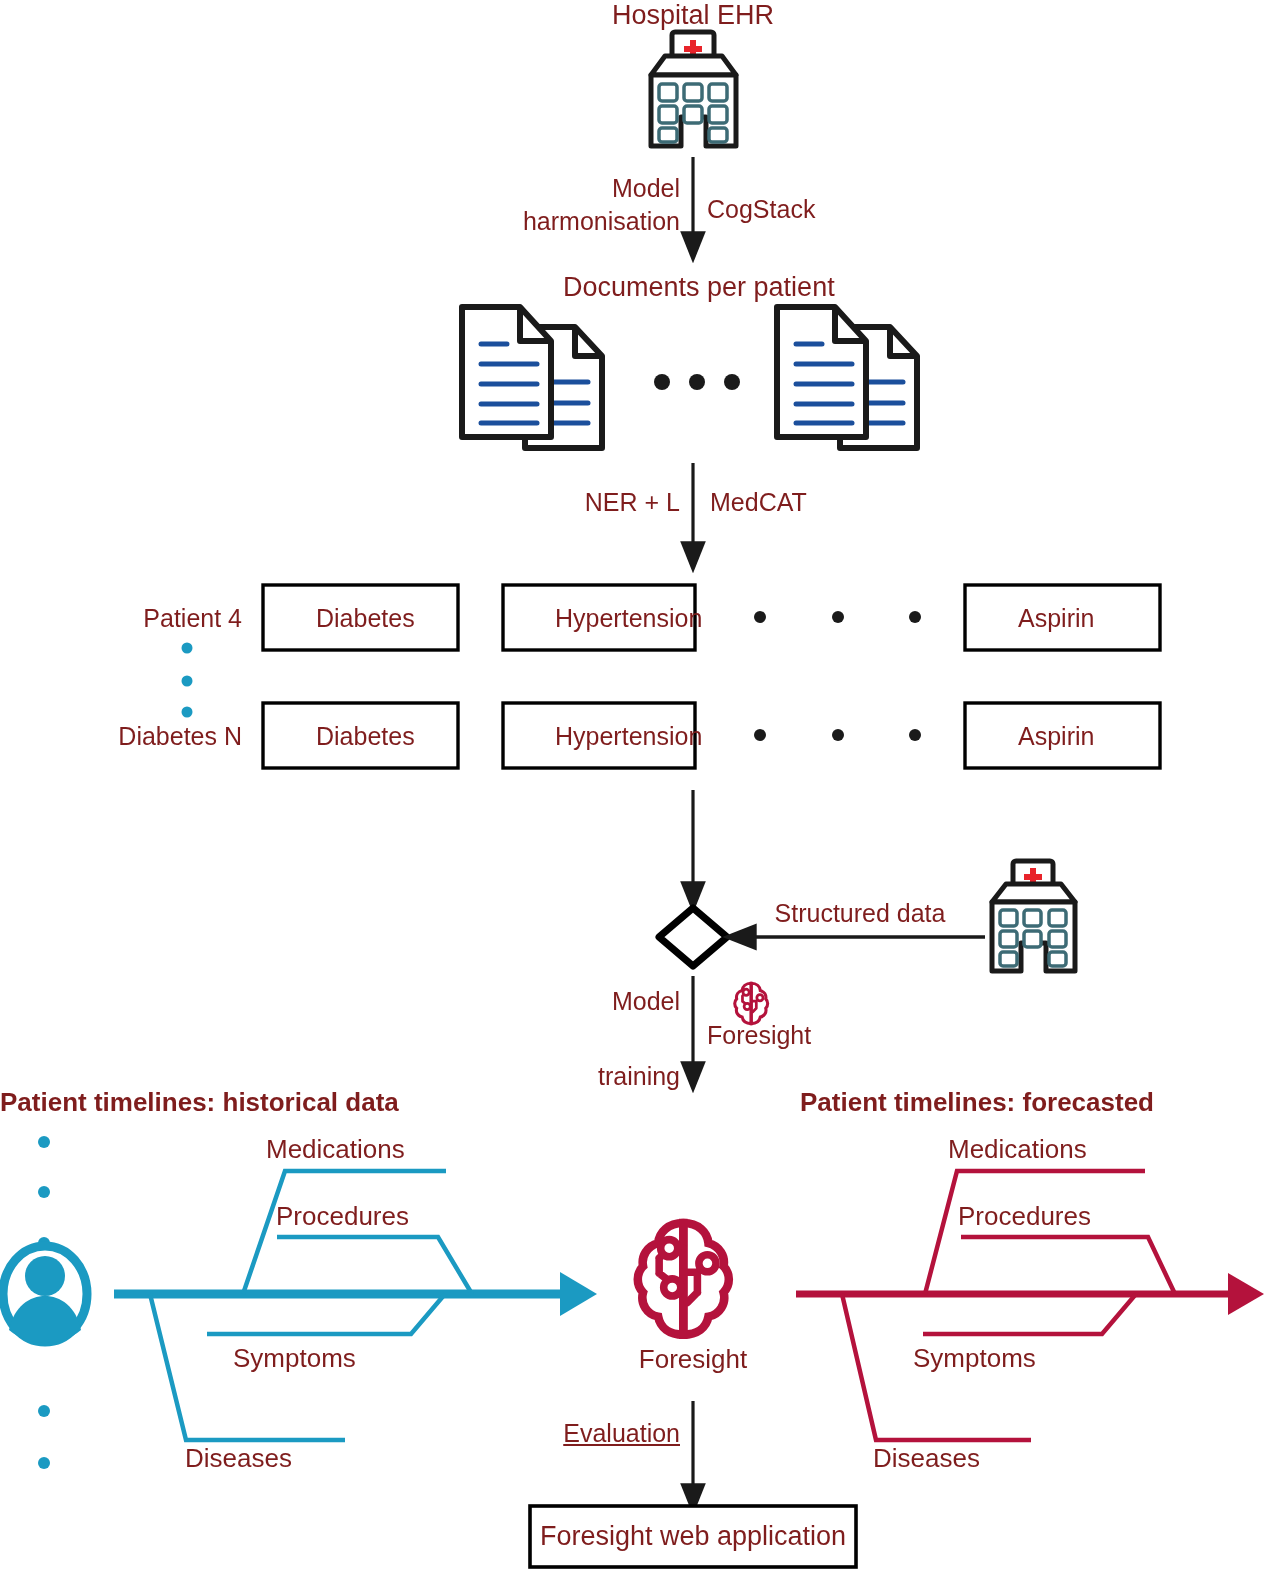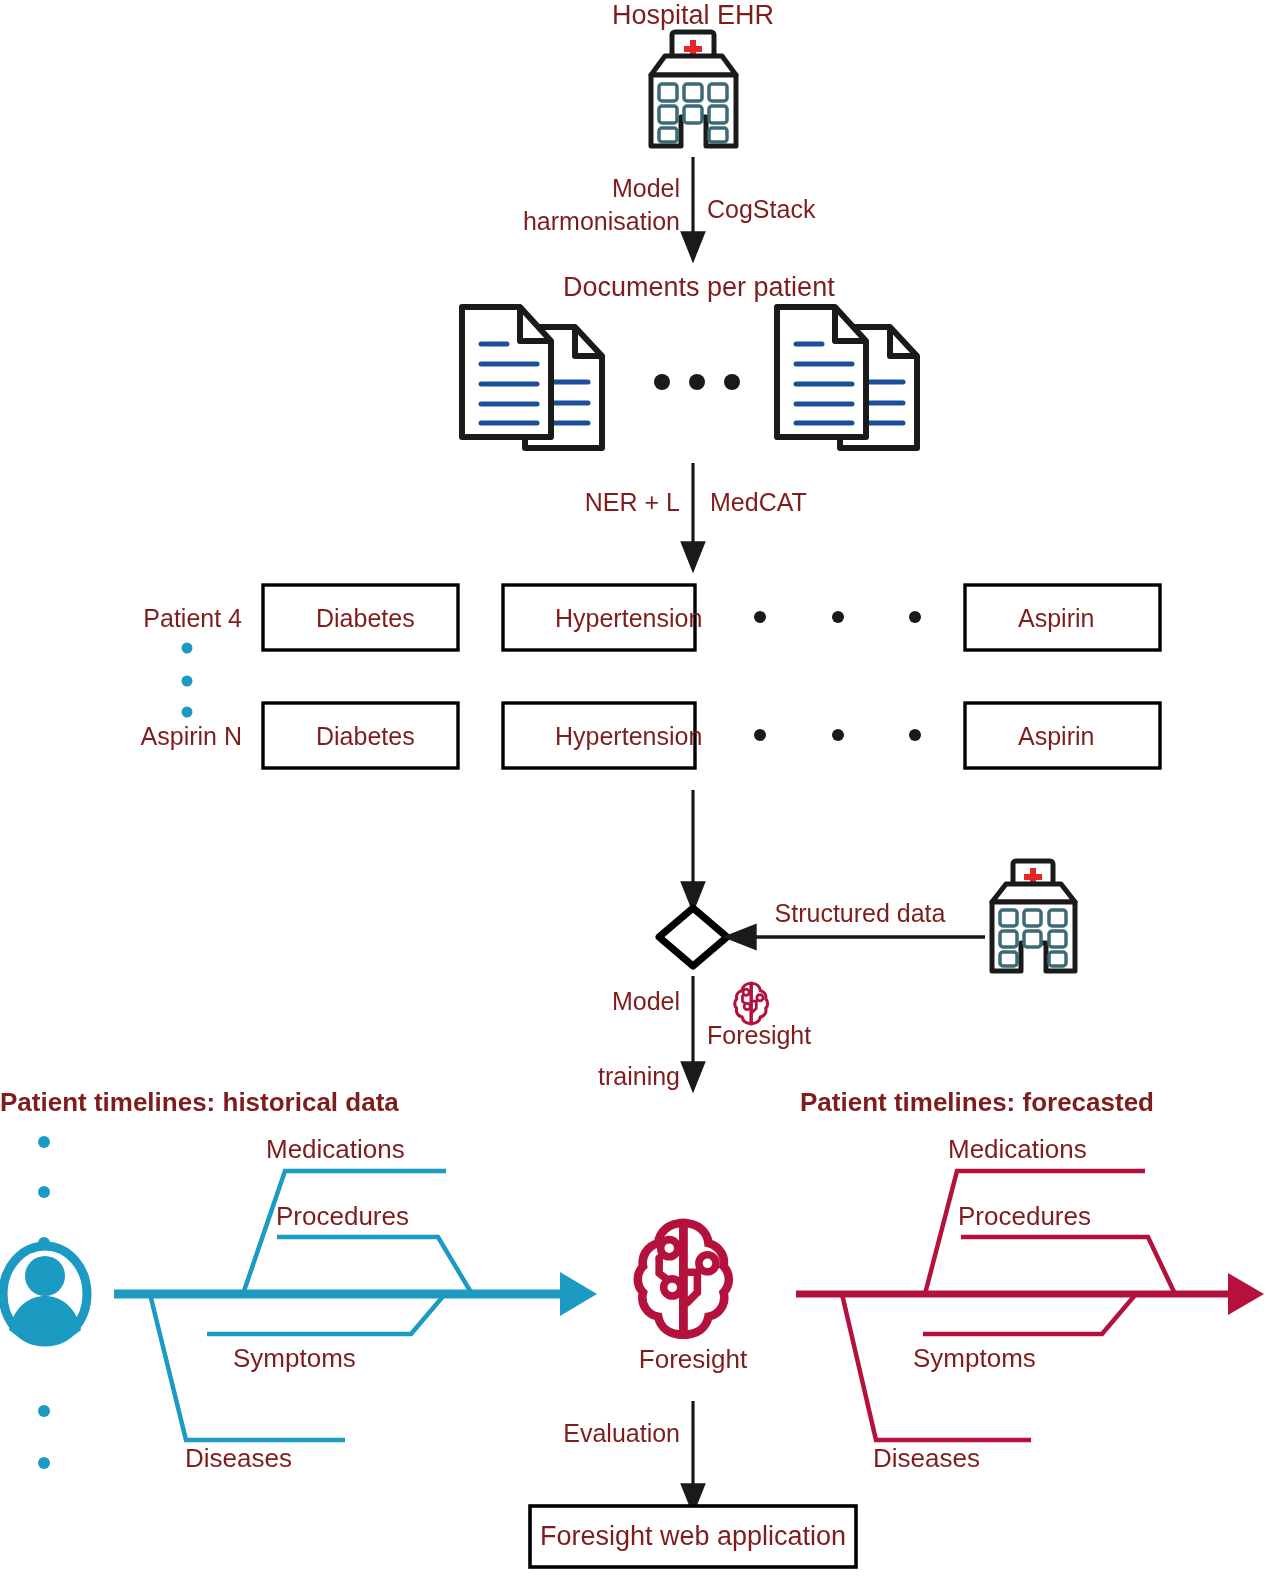--- a/index.html
+++ b/index.html
@@ -262,21 +262,21 @@
   <div class="lbl t-title center-al" style="left:563px; top:272px; width:260px;">Documents per patient</div>
 
   <div class="lbl t-edge right-al" style="left:420px; top:488px; width:260px;">NER + L</div>
   <div class="lbl t-edge" style="left:710px; top:488px;">MedCAT</div>
 
   <div class="lbl t-patient right-al" style="left:80px; top:604px; width:162px;">Patient 4</div>
   <div class="lbl t-box" style="left:283px; top:604px;">Diabetes</div>
   <div class="lbl t-box" style="left:522px; top:604px;">Hypertension</div>
   <div class="lbl t-box" style="left:985px; top:604px;">Aspirin</div>
 
-  <div class="lbl t-patient right-al" style="left:80px; top:722px; width:162px;">Aspirin N</div>
+  <div class="lbl t-patient right-al" style="left:80px; top:722px; width:162px;">Diabetes N</div>
   <div class="lbl t-box" style="left:283px; top:722px;">Diabetes</div>
   <div class="lbl t-box" style="left:522px; top:722px;">Hypertension</div>
   <div class="lbl t-box" style="left:985px; top:722px;">Aspirin</div>
 
   <div class="lbl t-edge center-al" style="left:760px; top:899px; width:200px;">Structured data</div>
 
   <div class="lbl t-edge right-al" style="left:420px; top:987px; width:260px;">Model</div>
   <div class="lbl t-edge right-al" style="left:420px; top:1021px; width:260px;margin-top:41px;">training</div>
   <div class="lbl t-edge" style="left:707px; top:1021px;">Foresight</div>
 
@@ -288,16 +288,16 @@
   <div class="lbl t-branch" style="left:233px; top:1343px;">Symptoms</div>
   <div class="lbl t-branch" style="left:185px; top:1443px;">Diseases</div>
 
   <div class="lbl t-branch" style="left:948px; top:1134px;">Medications</div>
   <div class="lbl t-branch" style="left:958px; top:1201px;">Procedures</div>
   <div class="lbl t-branch" style="left:913px; top:1343px;">Symptoms</div>
   <div class="lbl t-branch" style="left:873px; top:1443px;">Diseases</div>
 
   <div class="lbl t-foresight center-al" style="left:593px; top:1344px; width:200px;">Foresight</div>
 
-  <div class="lbl t-edge right-al" style="left:420px; top:1419px; width:260px;">Evaluation</div>
+  <div class="lbl t-edge right-al" style="left:420px; top:1419px; width:260px;text-decoration:underline;">Evaluation</div>
   <div class="lbl t-app center-al" style="left:530px; top:1521px; width:326px;">Foresight web application</div>
 
 </div>
 
 </body></html>

